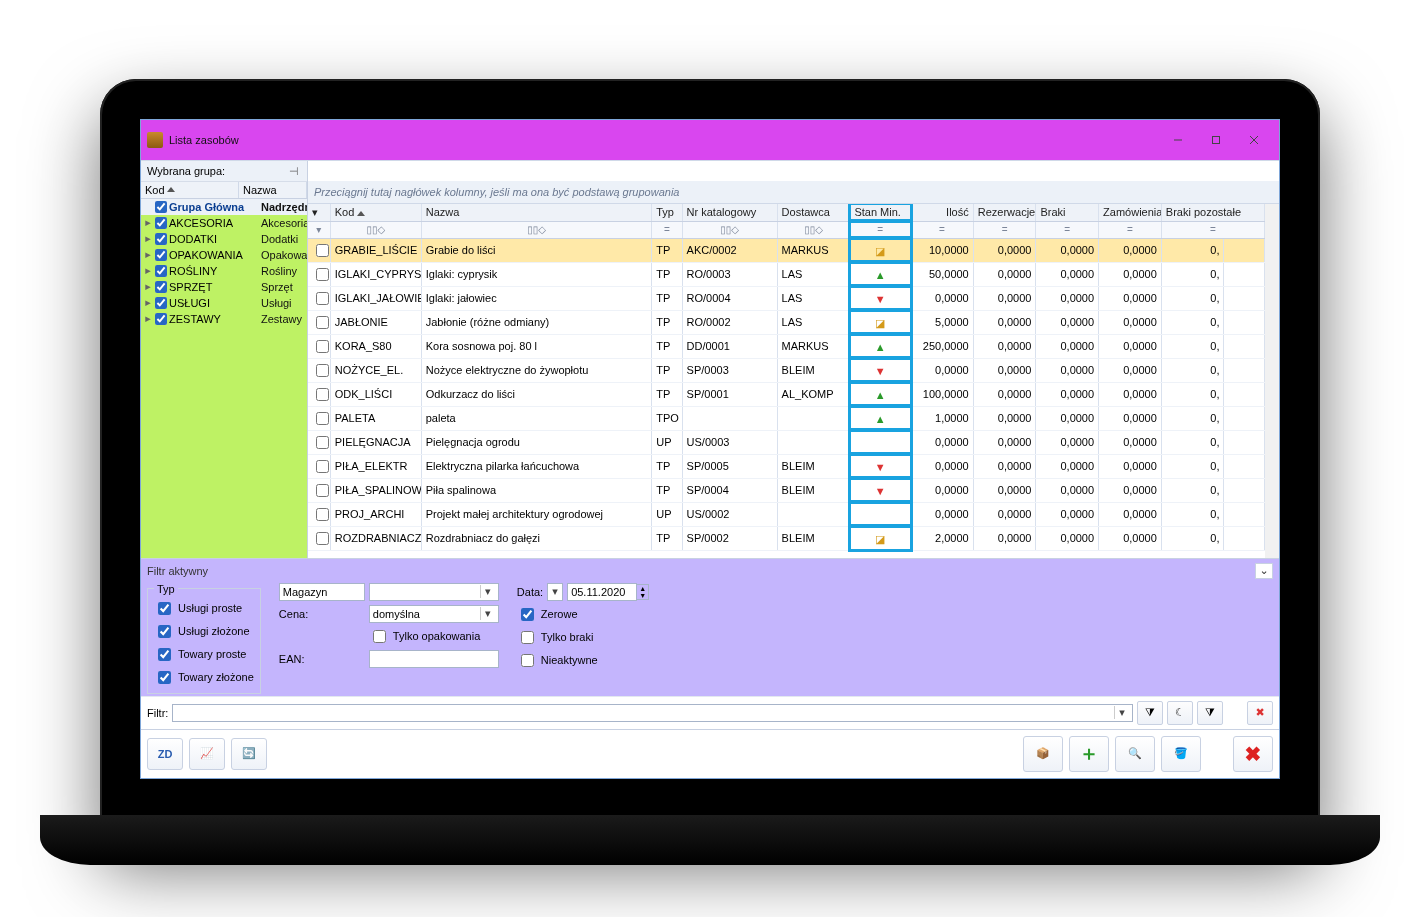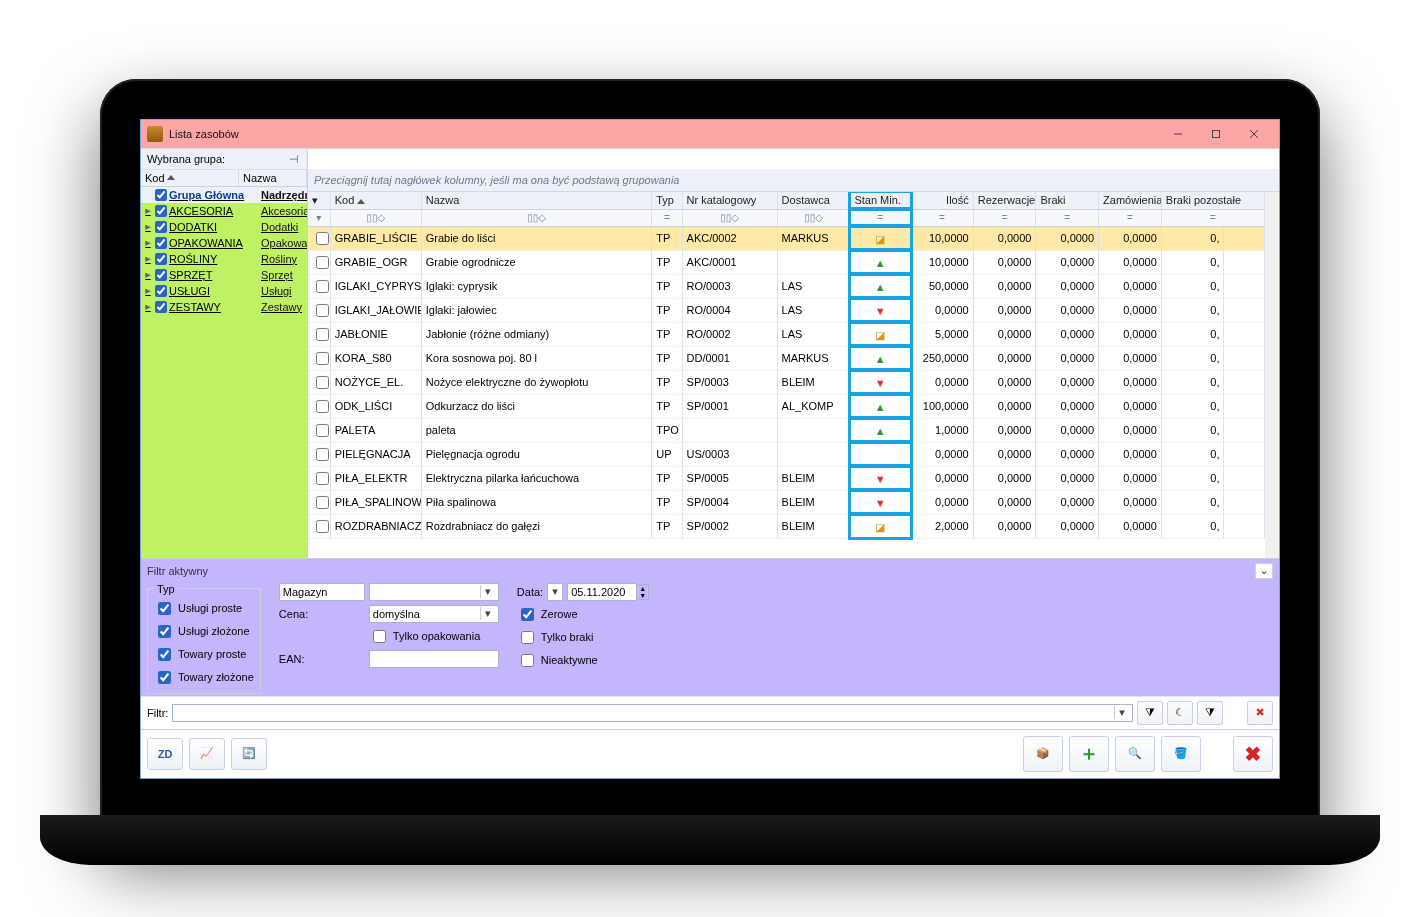--- a/index.html
+++ b/index.html
@@ -1,37 +1,37 @@
 <!DOCTYPE html>
 <html><head>
 <meta charset="utf-8">
 <style>
 html,body{margin:0;padding:0;background:#fff;}
 body{font-family:"Segoe UI",Tahoma,Arial,sans-serif;font-size:11px;color:#000;display:flex;align-items:center;justify-content:center;height:917px;}
 .laptop{width:1220px;height:760px;background:#000;border-radius:36px 36px 12px 12px;padding:40px 40px 60px 40px;box-sizing:border-box;box-shadow:0 30px 70px rgba(0,0,0,.55),inset 0 0 0 2px #222;position:relative;}
 .laptop::after{content:"";position:absolute;left:-60px;right:-60px;bottom:-26px;height:50px;background:linear-gradient(#1b1b1b,#000);border-radius:0 0 50px 50px/0 0 28px 28px;}
 .screen{width:100%;height:100%;background:#fff;border:1px solid #7ea6d8;box-sizing:border-box;display:flex;flex-direction:column;overflow:hidden;}
 
-.titlebar{height:28px;display:flex;align-items:center;padding:0 6px;background:#fca5a5;justify-content:flex-end;}
+.titlebar{height:40px;display:flex;align-items:center;padding:0 6px;background:#d946ef;justify-content:flex-end;}
 .titlebar .app-icon{width:16px;height:16px;background:linear-gradient(#c98a2c,#8c5a12);border-radius:2px;margin-right:6px;}
 .titlebar .title{flex:0 0 auto;color:#111;}
 .titlebar .spacer{flex:1;}
 .winbtn{width:38px;height:22px;display:flex;align-items:center;justify-content:center;color:#444;}
 .winbtn svg{display:block;}
 
 .content{flex:1;display:flex;min-height:0;border-top:1px solid #d0d9e8;}
 
 
 .leftpanel{width:166px;flex:0 0 166px;border-right:1px solid #c8d1e2;display:flex;flex-direction:column;background:#bef264;}
 .grouphdr{display:flex;align-items:center;justify-content:space-between;padding:4px 6px;background:#ecf1f8;border-bottom:1px solid #d6dde9;}
 .pin{width:12px;height:12px;color:#666;}
 .tree-headers{display:flex;border-bottom:1px solid #c8d1e2;}
 .th{background:#eef2f8;border-right:1px solid #d0d9e8;padding:2px 4px;display:flex;align-items:center;gap:2px;box-sizing:border-box;font-size:11px;}
 .sort-arrow{width:0;height:0;border-left:4px solid transparent;border-right:4px solid transparent;border-bottom:5px solid #555;display:inline-block;}
-.tree{flex:1;overflow:hidden;font-size:11px;text-decoration:underline;}
+.tree{flex:1;overflow:hidden;font-size:11px;}
 .trow{display:flex;align-items:center;height:16px;padding-left:2px;white-space:nowrap;}
 .trow .tw{width:10px;text-align:center;color:#666;}
 .trow input[type=checkbox]{width:12px;height:12px;margin:0 2px;}
 .trow .kod{flex:0 0 92px;overflow:hidden;}
 .trow .naz{flex:1;overflow:hidden;color:#111;}
 .trow.sel{background:#ecf1f8;color:#0a3e91;font-weight:600;}
 .leftfooter{border-top:1px solid #c8d1e2;}
 .leftfooter input{width:100%;box-sizing:border-box;border:1px solid #c8d1e2;height:18px;text-align:right;padding:0 4px;font-size:11px;}
 .hscroll{height:14px;background:#f1f1f1;display:flex;align-items:center;}
 .hscroll .arrow{width:14px;height:14px;display:flex;align-items:center;justify-content:center;color:#666;background:#e6e6e6;}
@@ -249,35 +249,20 @@
                     <td class="highlight-col" style="text-align:center"><span class="stan-icon stan-eq">◪</span></td>
                     <td class="num">10,0000</td>
                     <td class="num">0,0000</td>
                     <td class="num">0,0000</td>
                     <td class="num">0,0000</td>
                     <td class="num">0,</td>
                     <td></td>
                   </tr>
                   <tr>
                     <td class="col-chk"><input type="checkbox" style=""></td>
-                    <td>GRABIE_OGR</td>
-                    <td>Grabie ogrodnicze</td>
-                    <td style="text-align:left">TP</td>
-                    <td>AKC/0001</td>
-                    <td></td>
-                    <td class="highlight-col" style="text-align:center"><span class="stan-icon stan-up">▲</span></td>
-                    <td class="num">10,0000</td>
-                    <td class="num">0,0000</td>
-                    <td class="num">0,0000</td>
-                    <td class="num">0,0000</td>
-                    <td class="num">0,</td>
-                    <td></td>
-                  </tr>
-                  <tr>
-                    <td class="col-chk"><input type="checkbox" style=""></td>
                     <td>IGLAKI_CYPRYS</td>
                     <td>Iglaki: cyprysik</td>
                     <td style="text-align:left">TP</td>
                     <td>RO/0003</td>
                     <td>LAS</td>
                     <td class="highlight-col" style="text-align:center"><span class="stan-icon stan-up">▲</span></td>
                     <td class="num">50,0000</td>
                     <td class="num">0,0000</td>
                     <td class="num">0,0000</td>
                     <td class="num">0,0000</td>
@@ -405,20 +390,35 @@
                     <td></td>
                   </tr>
                   <tr>
                     <td class="col-chk"><input type="checkbox" style=""></td>
                     <td>PIŁA_SPALINOWA</td>
                     <td>Piła spalinowa</td>
                     <td style="text-align:left">TP</td>
                     <td>SP/0004</td>
                     <td>BLEIM</td>
                     <td class="highlight-col" style="text-align:center"><span class="stan-icon stan-down">▼</span></td>
+                    <td class="num">0,0000</td>
+                    <td class="num">0,0000</td>
+                    <td class="num">0,0000</td>
+                    <td class="num">0,0000</td>
+                    <td class="num">0,</td>
+                    <td></td>
+                  </tr>
+                  <tr>
+                    <td class="col-chk"><input type="checkbox" style=""></td>
+                    <td>PROJ_ARCHI</td>
+                    <td>Projekt małej architektury ogrodowej</td>
+                    <td style="text-align:left">UP</td>
+                    <td>US/0002</td>
+                    <td></td>
+                    <td class="highlight-col" style="text-align:center"></td>
                     <td class="num">0,0000</td>
                     <td class="num">0,0000</td>
                     <td class="num">0,0000</td>
                     <td class="num">0,0000</td>
                     <td class="num">0,</td>
                     <td></td>
                   </tr>
                   <tr>
                     <td class="col-chk"><input type="checkbox" style=""></td>
                     <td>ROZDRABNIACZ</td>

